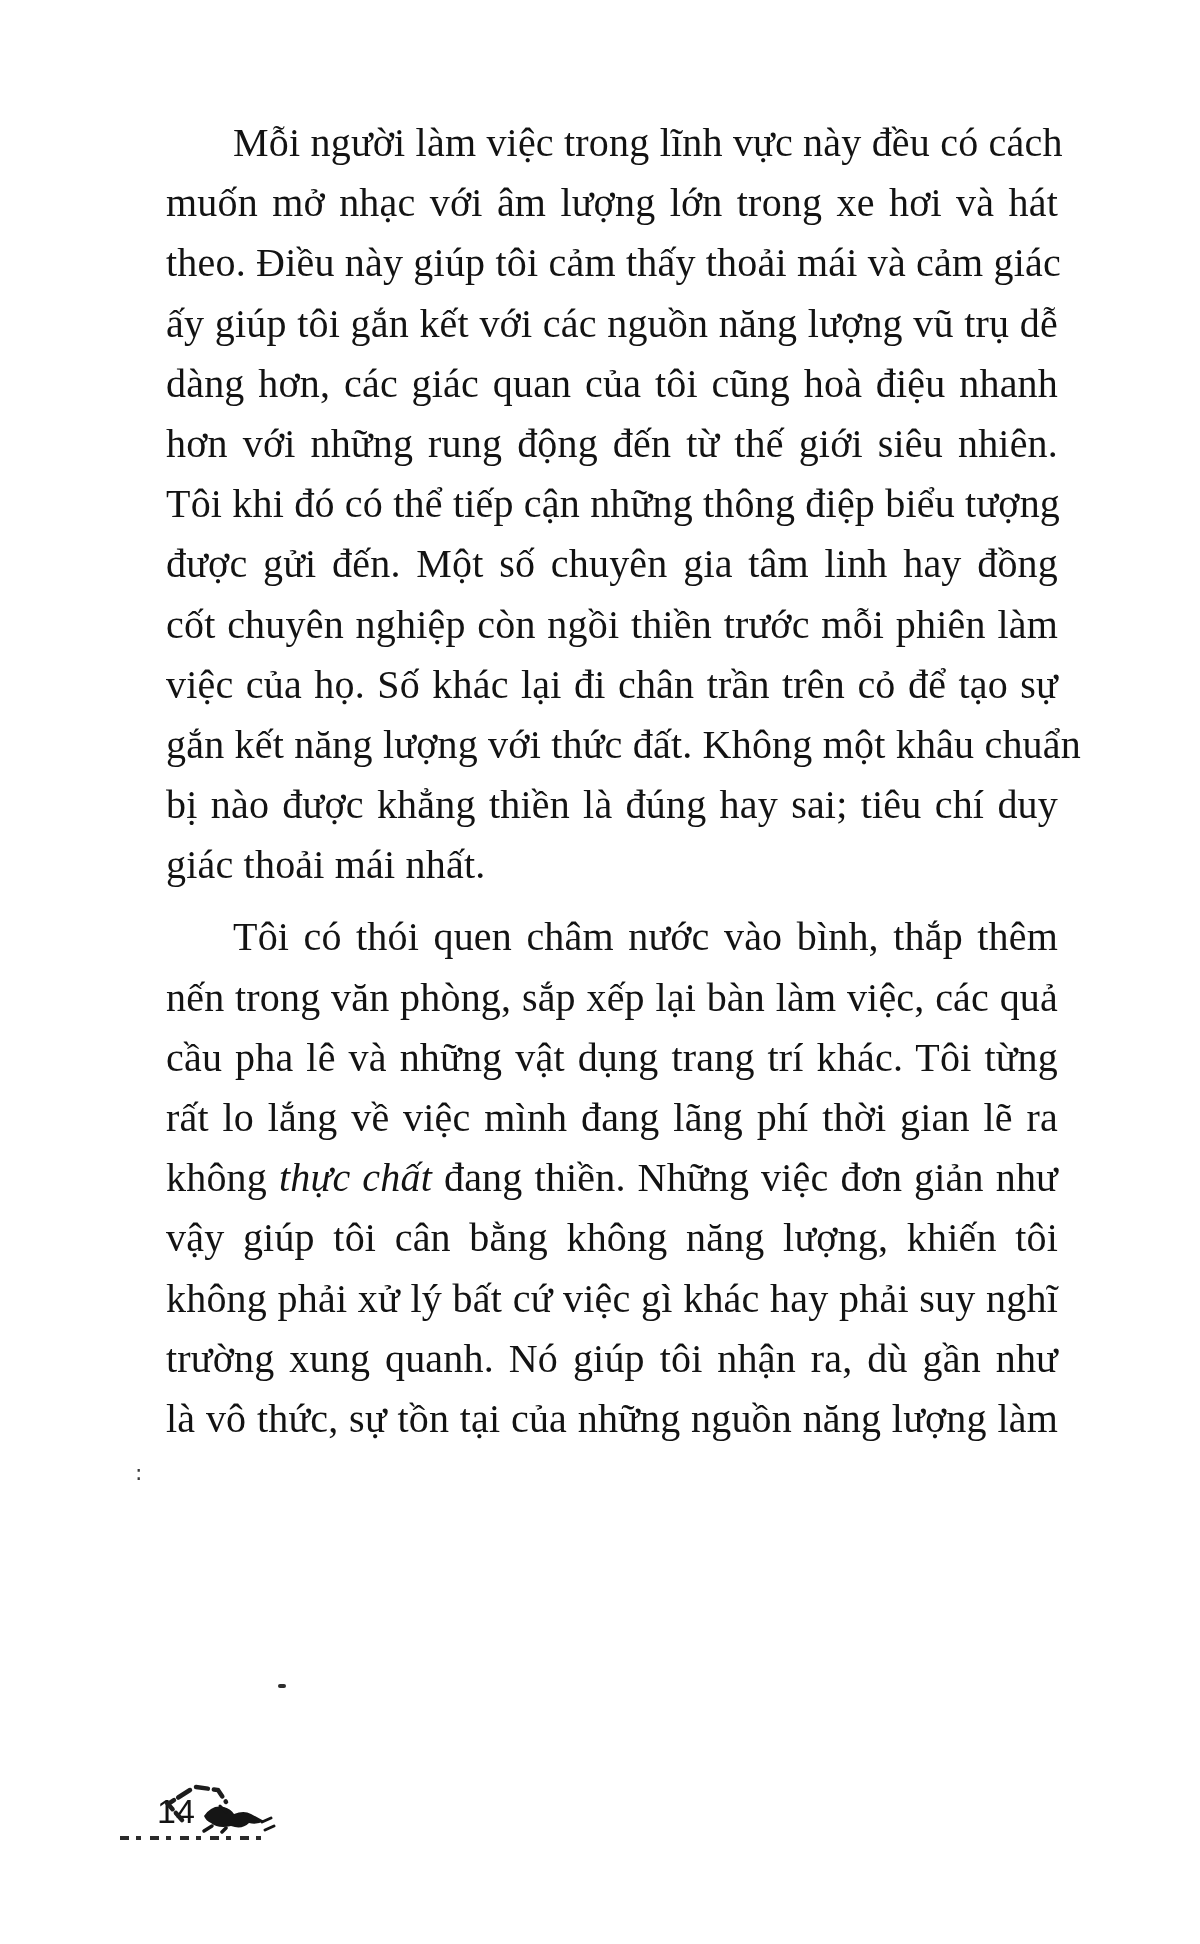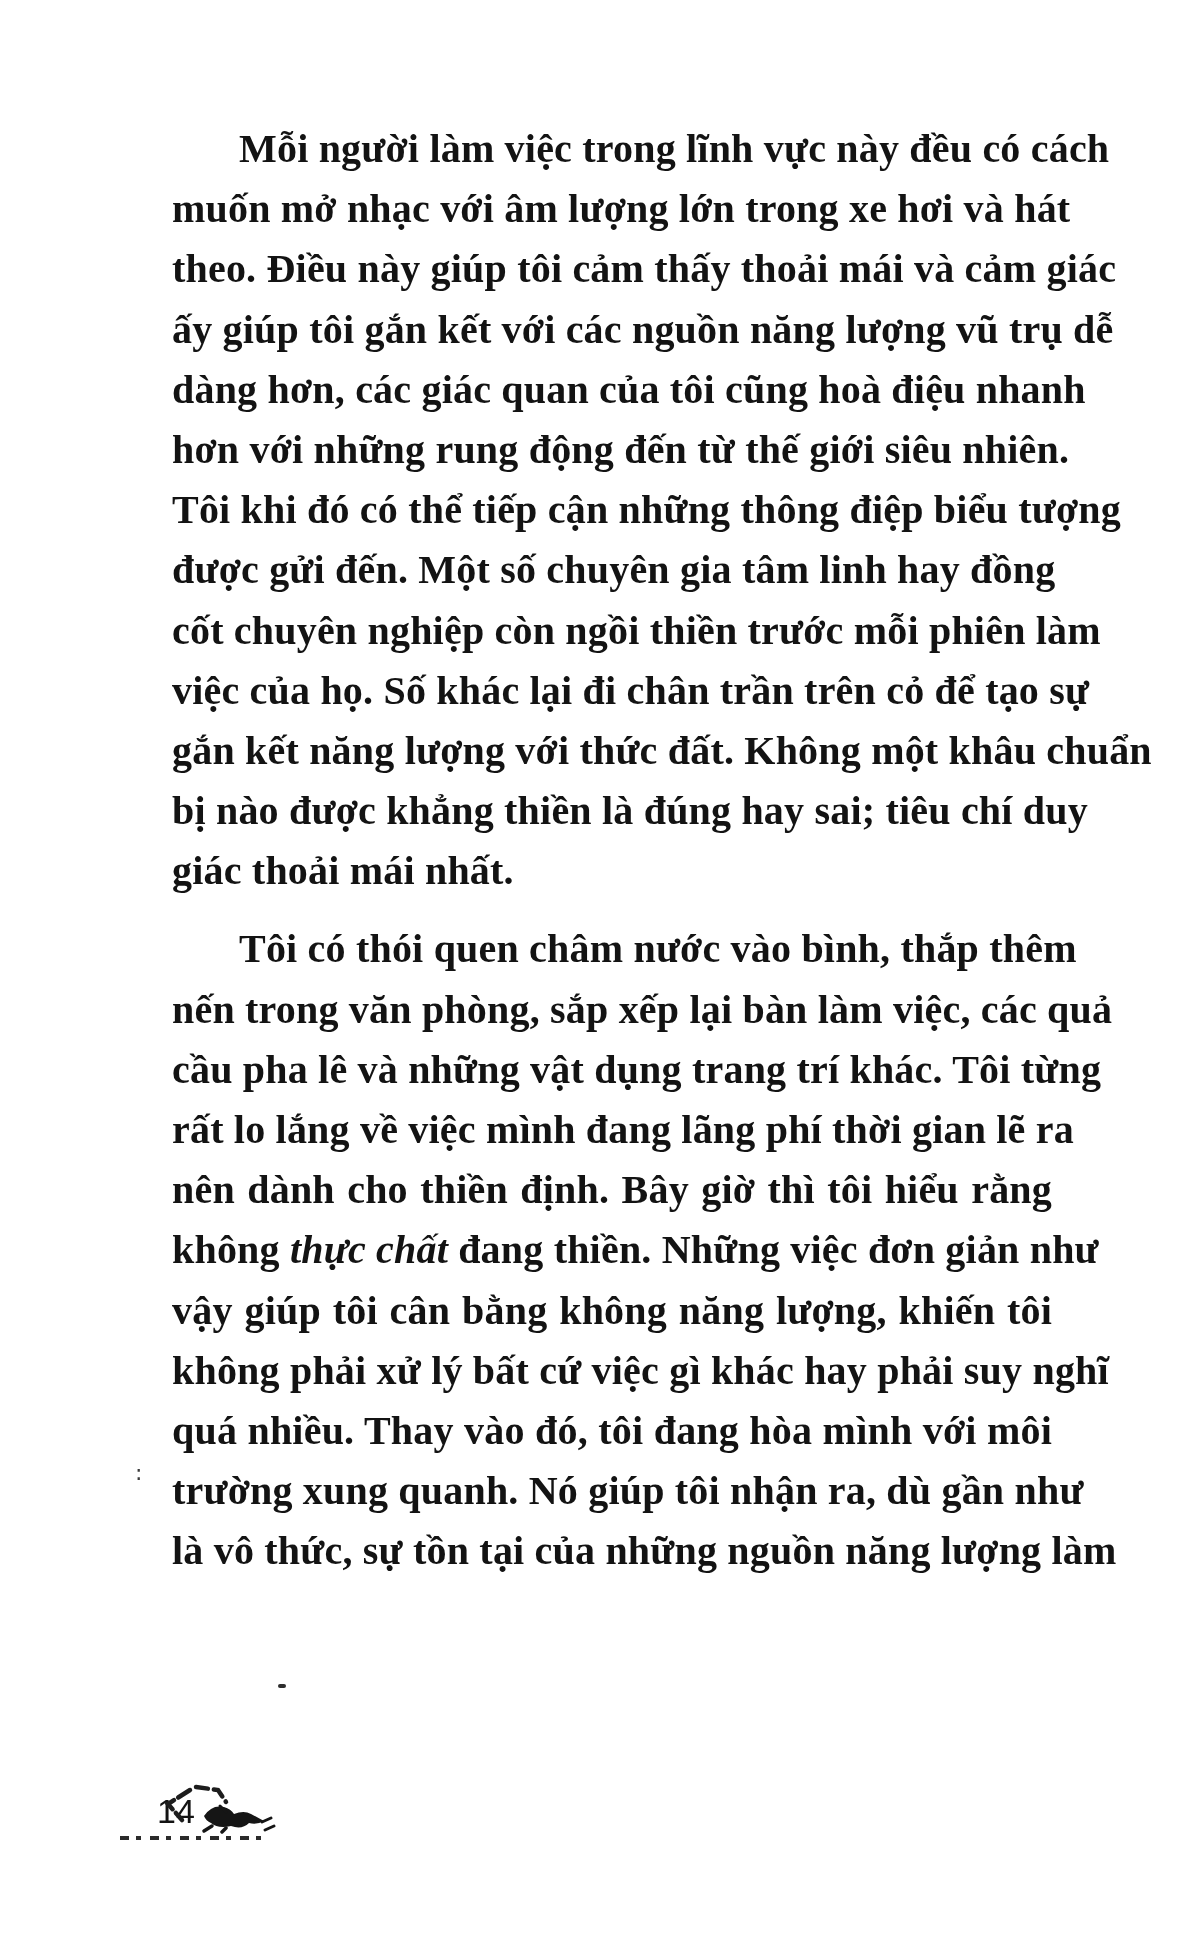--- a/index.html
+++ b/index.html
@@ -17,21 +17,21 @@
     background: #ffffff;
     color: #131313;
     font-family: "Liberation Serif", "DejaVu Serif", serif;
   }
   .text-block {
     position: absolute;
     left: 154px;
     top: 101px;
     width: 916px;
   }
-  .para { margin: 18px; padding: 0; font-weight: bold; }
+  .para { margin: 12px; padding: 0; }
   .line {
     height: 60.2px;
     line-height: 60.2px;
     font-size: 40px;
     letter-spacing: 0.2px;
     text-align: justify;
     text-align-last: justify;
     white-space: nowrap;
     color: #131313;
   }
@@ -127,25 +127,23 @@
       <div class="line">gắn kết năng lượng với thức đất. Không một khâu chuẩn</div>
       <div class="line">bị nào được khẳng thiền là đúng hay sai; tiêu chí duy</div>
       <div class="line no-justify">giác thoải mái nhất.</div>
     </div>
 
     <div class="para">
       <div class="line indent">Tôi có thói quen châm nước vào bình, thắp thêm</div>
       <div class="line">nến trong văn phòng, sắp xếp lại bàn làm việc, các quả</div>
       <div class="line">cầu pha lê và những vật dụng trang trí khác. Tôi từng</div>
       <div class="line">rất lo lắng về việc mình đang lãng phí thời gian lẽ ra</div>
-      <div class="line">nên dành cho thiền định. Bây giờ thì tôi hiểu rằng</div>
       <div class="line"><span>không </span><em>thực chất</em><span> đang thiền. Những việc đơn giản như</span></div>
       <div class="line">vậy giúp tôi cân bằng không năng lượng, khiến tôi</div>
       <div class="line">không phải xử lý bất cứ việc gì khác hay phải suy nghĩ</div>
-      <div class="line">quá nhiều. Thay vào đó, tôi đang hòa mình với môi</div>
       <div class="line">trường xung quanh. Nó giúp tôi nhận ra, dù gần như</div>
       <div class="line">là vô thức, sự tồn tại của những nguồn năng lượng làm</div>
     </div>
 
   </div>
 
   <div class="margin-speck">:</div>
   <div class="stray-dot"></div>
 
   <div class="footer">

